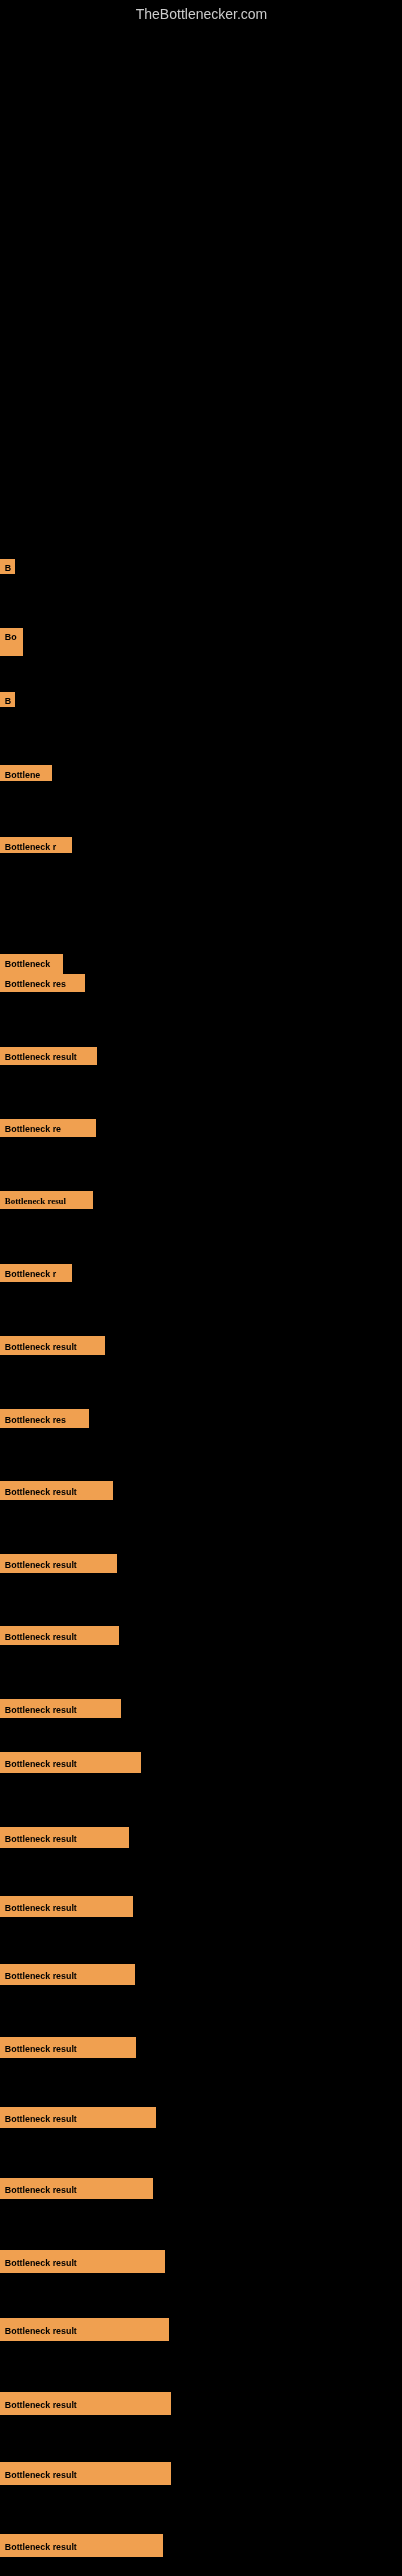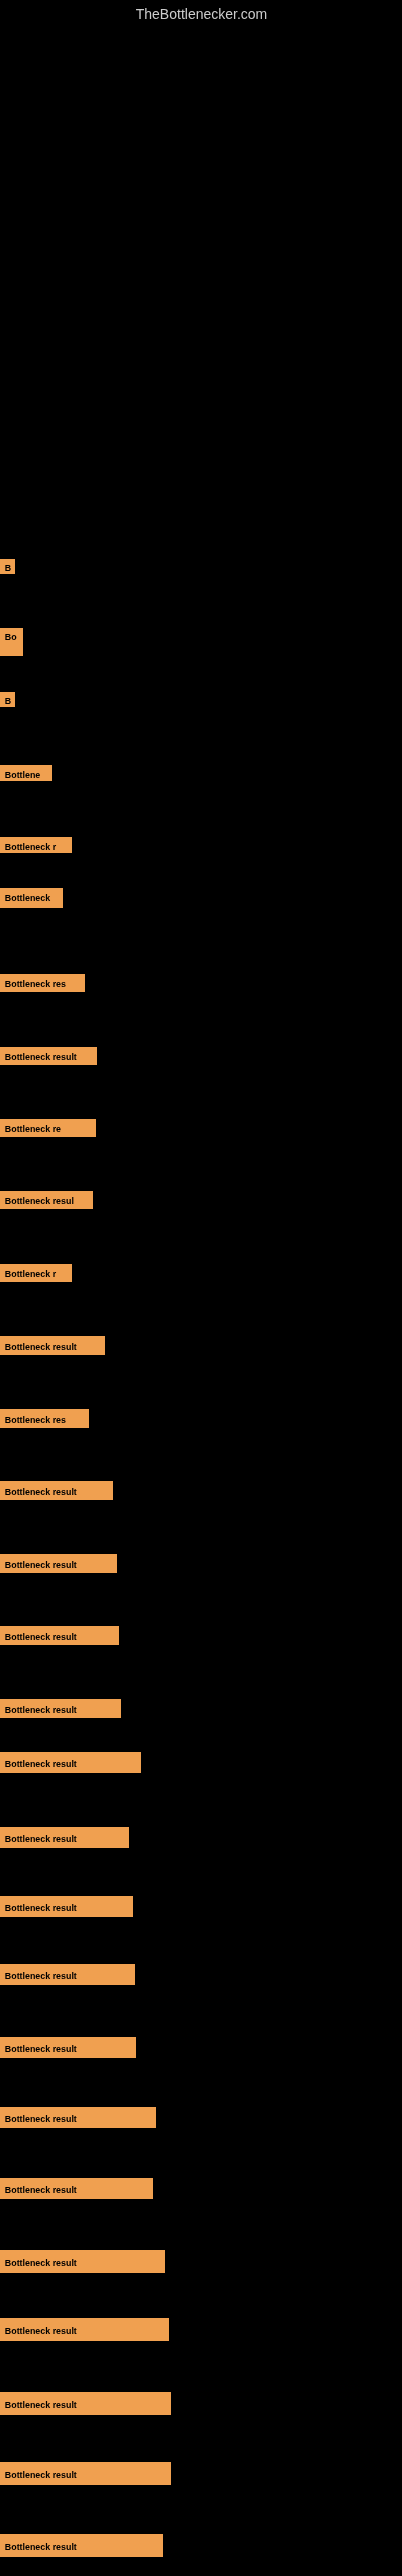--- a/index.html
+++ b/index.html
@@ -36,25 +36,25 @@
 </head>
 <body>
 
 <span class="site-title">TheBottlenecker.com</span>
 
 <div class="bottleneck-label" style="top: 559px; left: 0px; width: 14.5px; height: 14.5px; line-height: 14.5px;">B</div>
 <div class="bottleneck-label" style="top: 628px; left: 0px; width: 22.5px; height: 28px; line-height: 14.5px;">Bo</div>
 <div class="bottleneck-label" style="top: 692px; left: 0px; width: 14.5px; height: 14.5px; line-height: 14.5px;">B</div>
 <div class="bottleneck-label" style="top: 765px; left: 0px; width: 52px; height: 16px; line-height: 16px;">Bottlene</div>
 <div class="bottleneck-label" style="top: 837px; left: 0px; width: 72px; height: 16px; line-height: 16px;">Bottleneck r</div>
-<div class="bottleneck-label" style="top: 888px; left: 0px; width: 63px; height: 20px; line-height: 16px;">Bottleneck</div>
+<div class="bottleneck-label" style="top: 954px; left: 0px; width: 63px; height: 20px; line-height: 16px;">Bottleneck</div>
 <div class="bottleneck-label" style="top: 974px; left: 0px; width: 85px; height: 17.7px; line-height: 17.7px;">Bottleneck res</div>
 <div class="bottleneck-label" style="top: 1047px; left: 0px; width: 97px; height: 17.7px; line-height: 17.7px;">Bottleneck result</div>
 <div class="bottleneck-label" style="top: 1119px; left: 0px; width: 96px; height: 17.7px; line-height: 17.7px;">Bottleneck re</div>
-<div class="bottleneck-label" style="top: 1191px; left: 0px; width: 93px; height: 17.7px; line-height: 17.7px;">Bottleneck resul</div>
+<div class="bottleneck-label" style="top: 1191px; left: 0px; width: 93px; height: 17.7px; line-height: 17.7px; font-family: Liberation Serif, serif;">Bottleneck resul</div>
 <div class="bottleneck-label" style="top: 1264px; left: 0px; width: 72px; height: 17.7px; line-height: 17.7px;">Bottleneck r</div>
 <div class="bottleneck-label" style="top: 1336px; left: 0px; width: 105px; height: 19.3px; line-height: 19.3px;">Bottleneck result</div>
 <div class="bottleneck-label" style="top: 1409px; left: 0px; width: 89px; height: 19.3px; line-height: 19.3px;">Bottleneck res</div>
 <div class="bottleneck-label" style="top: 1481px; left: 0px; width: 113px; height: 19.3px; line-height: 19.3px;">Bottleneck result</div>
 <div class="bottleneck-label" style="top: 1554px; left: 0px; width: 117px; height: 19.3px; line-height: 19.3px;">Bottleneck result</div>
 <div class="bottleneck-label" style="top: 1626px; left: 0px; width: 119px; height: 19.3px; line-height: 19.3px;">Bottleneck result</div>
 <div class="bottleneck-label" style="top: 1699px; left: 0px; width: 121px; height: 19.3px; line-height: 19.3px;">Bottleneck result</div>
 <div class="bottleneck-label" style="top: 1752px; left: 0px; width: 141px; height: 21px; line-height: 21px;">Bottleneck result</div>
 <div class="bottleneck-label" style="top: 1827px; left: 0px; width: 129px; height: 21px; line-height: 21px;">Bottleneck result</div>
 <div class="bottleneck-label" style="top: 1896px; left: 0px; width: 133px; height: 21px; line-height: 21px;">Bottleneck result</div>

